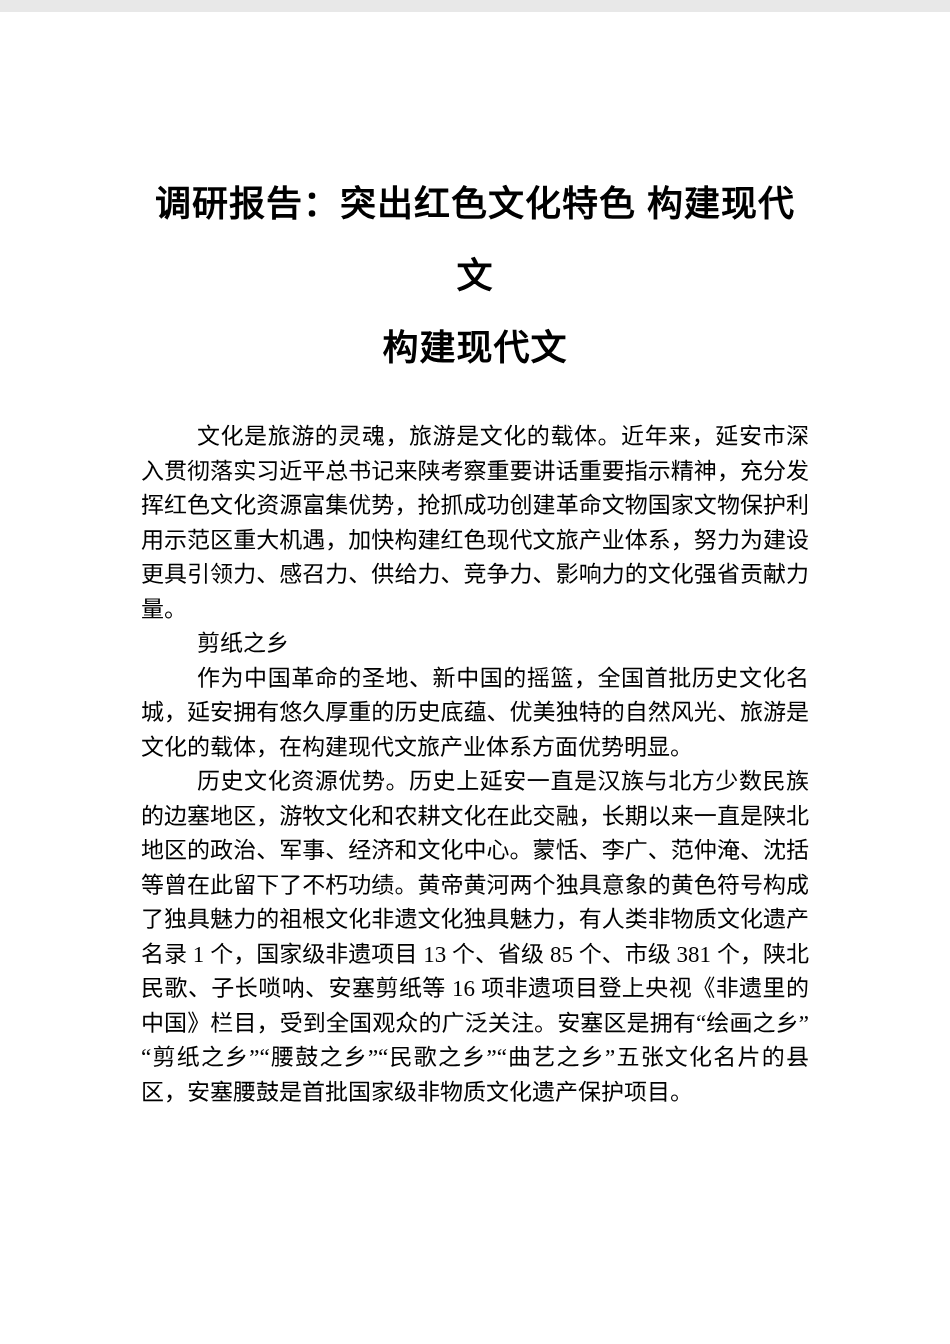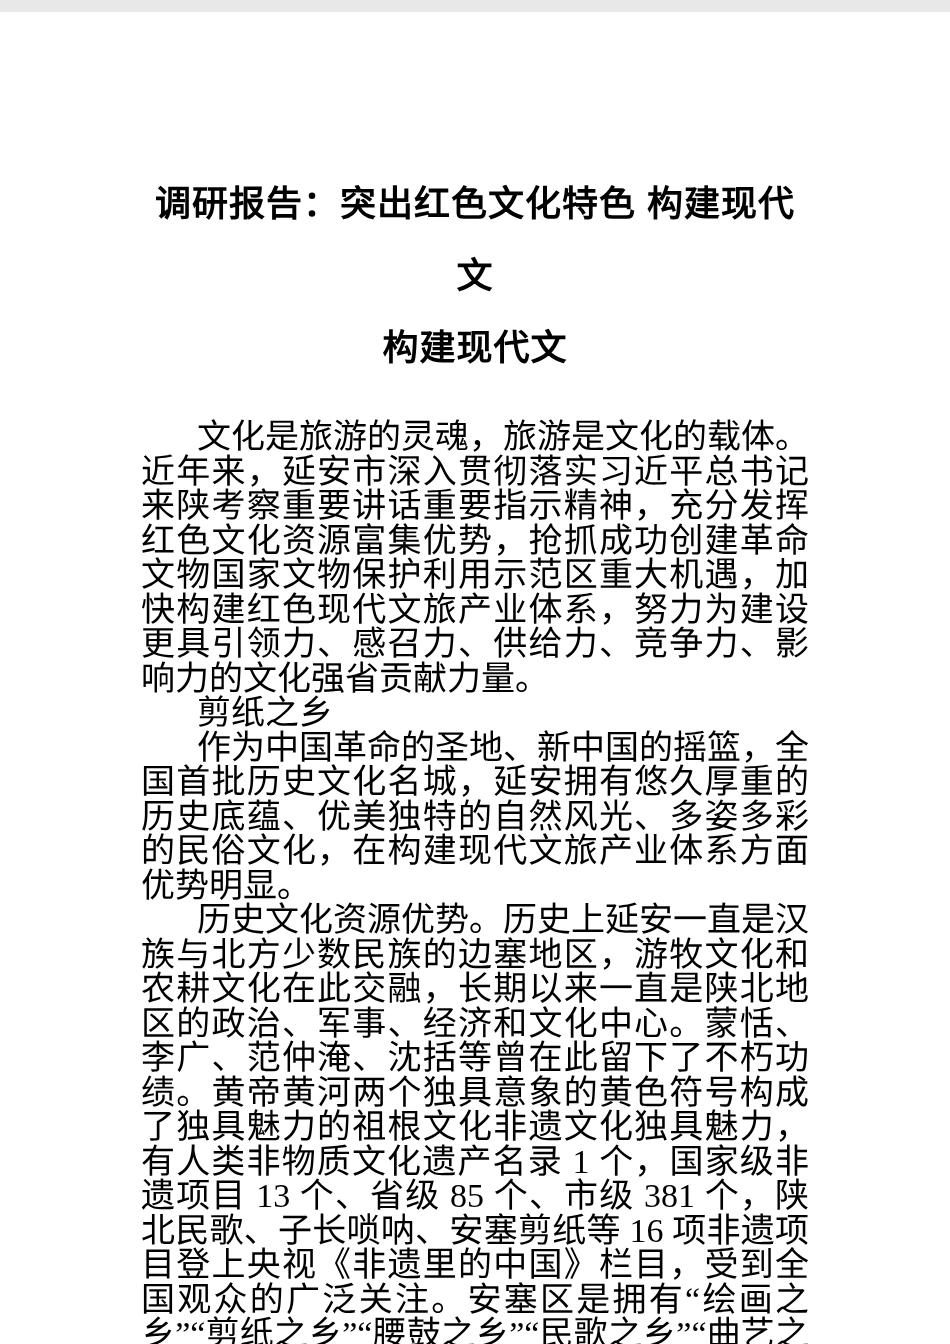--- a/index.html
+++ b/index.html
@@ -25,39 +25,39 @@
     line-height: 72px;
     text-align: center;
     letter-spacing: 1px;
   }
   .doc-title .title-line { display: block; }
   .doc-body {
     margin-top: 36px;
   }
   .doc-body p {
     font-family: "Liberation Serif", "Liberation Sans", sans-serif;
-    font-size: 34px;
+    font-size: 23px;
     line-height: 34.5px;
     text-align: justify;
     text-indent: 56px;
     word-break: break-all;
   }
 </style>
 </head>
 <body>
 
 <div class="page">
   <div class="content">
 
     <h1 class="doc-title">
       <span class="title-line">调研报告：突出红色文化特色 构建现代文</span>
       <span class="title-line">构建现代文</span>
     </h1>
 
     <div class="doc-body">
       <p>文化是旅游的灵魂，旅游是文化的载体。近年来，延安市深入贯彻落实习近平总书记来陕考察重要讲话重要指示精神，充分发挥红色文化资源富集优势，抢抓成功创建革命文物国家文物保护利用示范区重大机遇，加快构建红色现代文旅产业体系，努力为建设更具引领力、感召力、供给力、竞争力、影响力的文化强省贡献力量。</p>
       <p>剪纸之乡</p>
-      <p>作为中国革命的圣地、新中国的摇篮，全国首批历史文化名城，延安拥有悠久厚重的历史底蕴、优美独特的自然风光、多姿多彩的民俗文化，在构建现代文旅产业体系方面优势明显。</p>
+      <p>作为中国革命的圣地、新中国的摇篮，全国首批历史文化名城，延安拥有悠久厚重的历史底蕴、优美独特的自然风光、旅游是文化的载体，在构建现代文旅产业体系方面优势明显。</p>
       <p>历史文化资源优势。历史上延安一直是汉族与北方少数民族的边塞地区，游牧文化和农耕文化在此交融，长期以来一直是陕北地区的政治、军事、经济和文化中心。蒙恬、李广、范仲淹、沈括等曾在此留下了不朽功绩。黄帝黄河两个独具意象的黄色符号构成了独具魅力的祖根文化非遗文化独具魅力，有人类非物质文化遗产名录 1 个，国家级非遗项目 13 个、省级 85 个、市级 381 个，陕北民歌、子长唢呐、安塞剪纸等 16 项非遗项目登上央视《非遗里的中国》栏目，受到全国观众的广泛关注。安塞区是拥有“绘画之乡”“剪纸之乡”“腰鼓之乡”“民歌之乡”“曲艺之乡”五张文化名片的县区，安塞腰鼓是首批国家级非物质文化遗产保护项目。</p>
     </div>
 
   </div>
 </div>
 
 </body></html>

